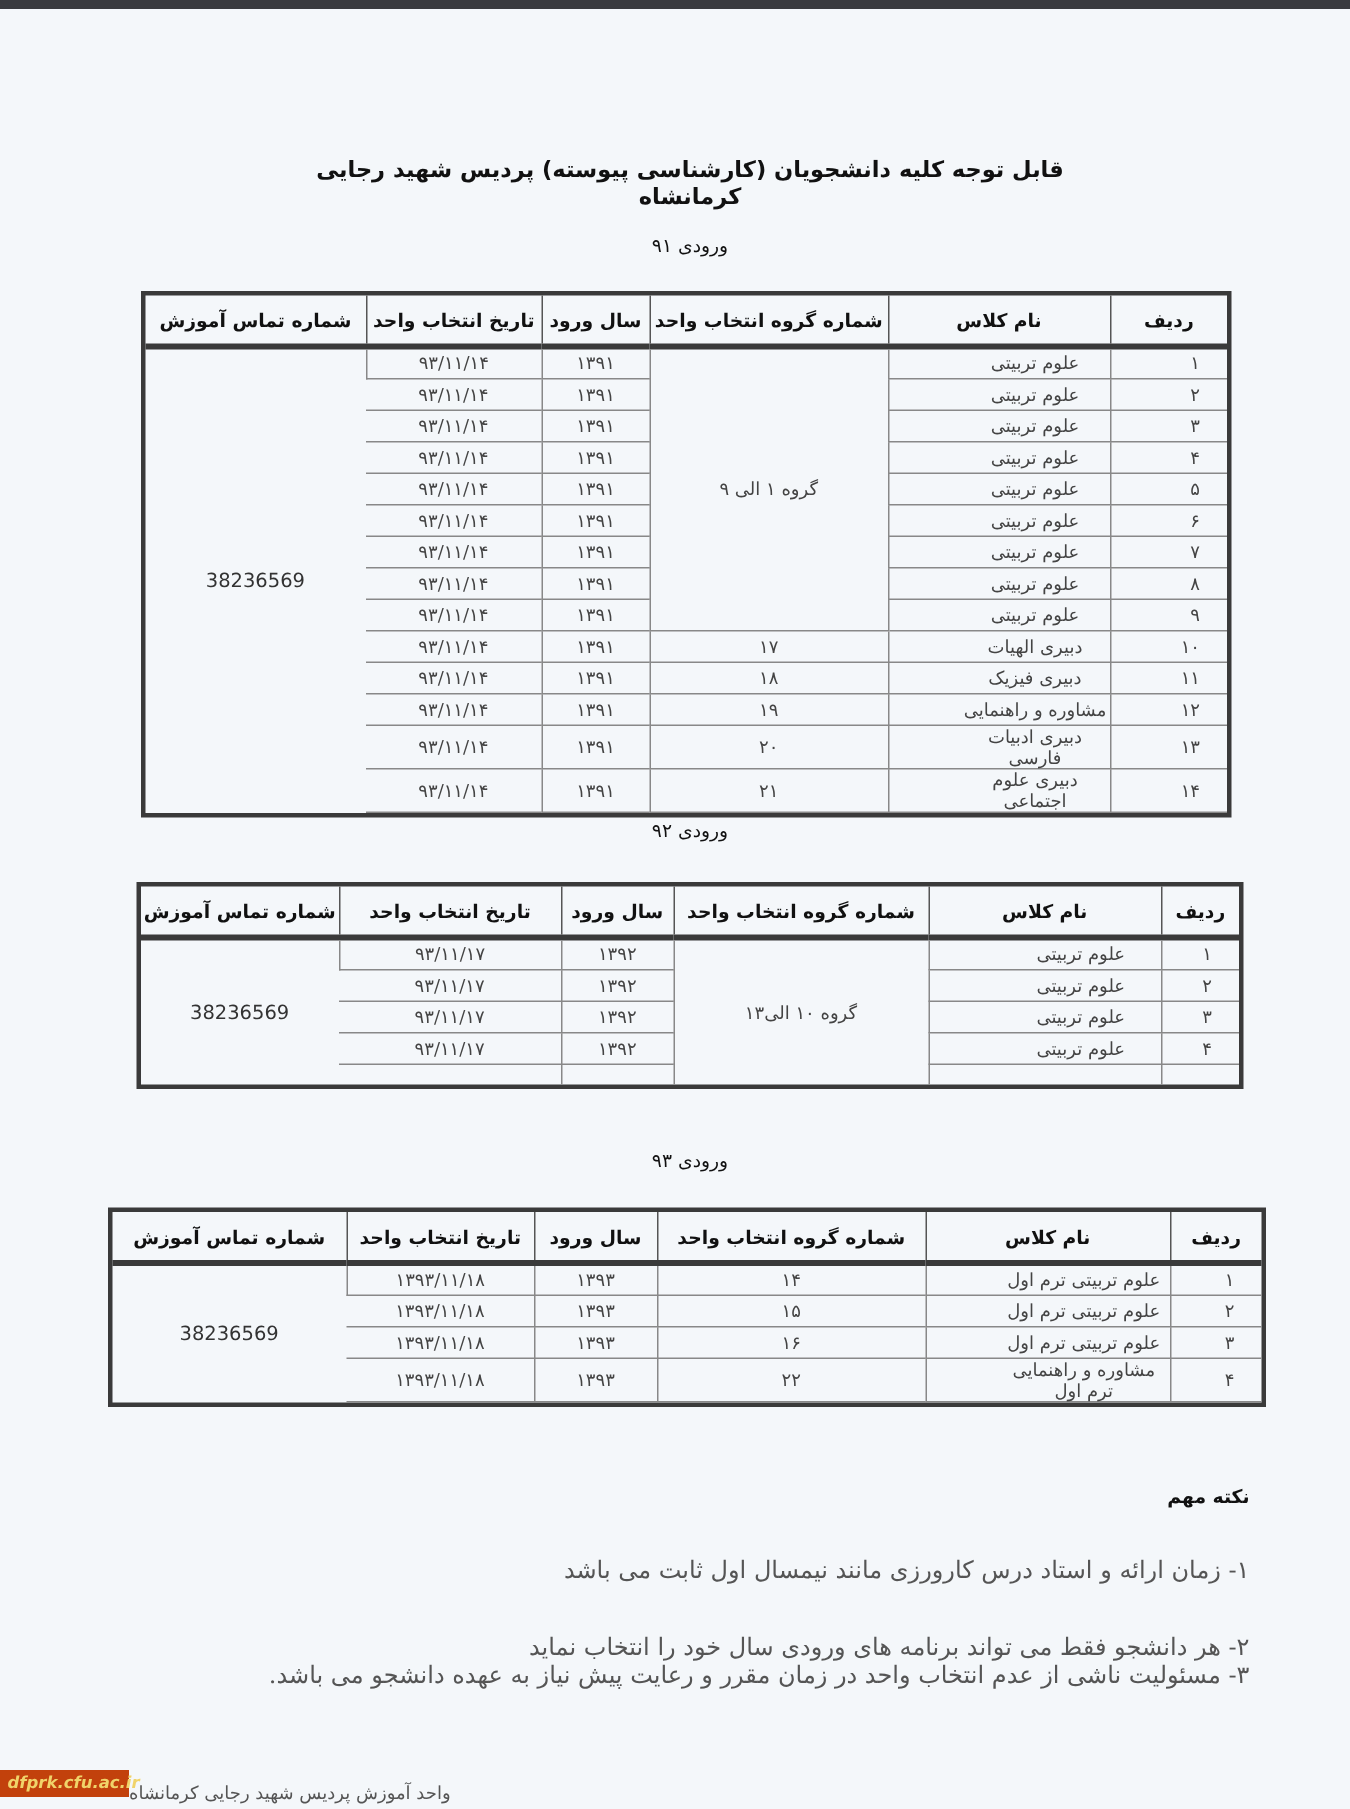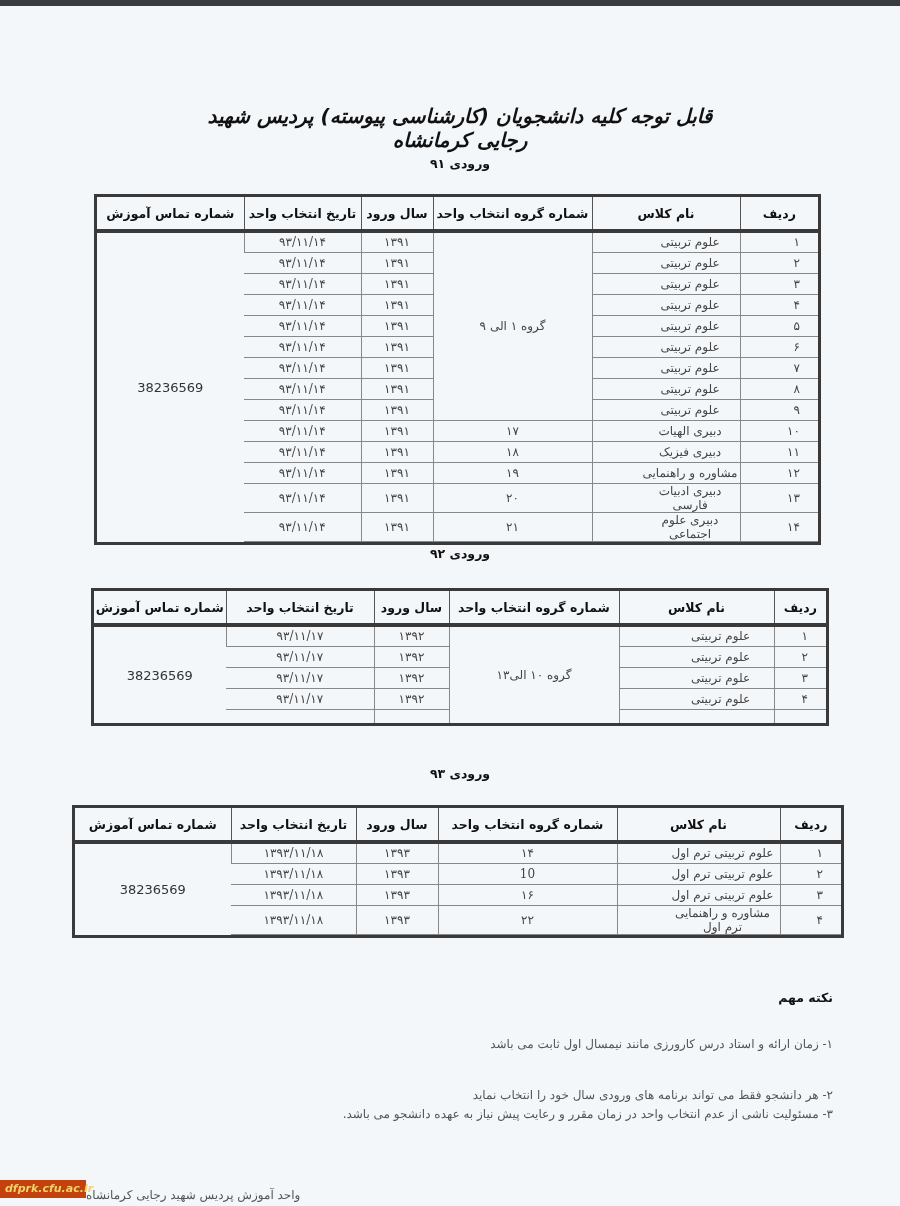--- a/index.html
+++ b/index.html
@@ -6,24 +6,24 @@
   html, body { width: 900px; height: 1206px; overflow: hidden; }
   body {
     background: #f4f7fa;
     font-family: "DejaVu Sans", sans-serif;
     color: #1a1a1a;
     position: relative;
   }
   .topbar { position: absolute; left: 0; top: 0; width: 900px; height: 6px; background: #3a3b3f; }
   .title {
     position: absolute; top: 104px; left: 200px; width: 520px; text-align: center;
-    direction: rtl; font-weight: bold; font-size: 20px; color: #111; font-style: italic;
+    direction: rtl; font-weight: bold; font-size: 15px; color: #111;
   }
   .section-label {
-    position: absolute; direction: rtl; font-weight: bold; font-size: 12.5px; color: #111; text-align: center;
+    position: absolute; direction: rtl; font-weight: normal; font-size: 12.5px; color: #111; text-align: center;
   }
   .tbl-wrap {
     position: absolute; border: 3px solid #3a3a3a; background: #f4f7fa;
   }
   table {
     width: 100%; border-collapse: collapse; direction: rtl;
     font-size: 12px; table-layout: fixed;
   }
   th {
     font-weight: bold; font-size: 12.5px; color: #111; height: 34px;
@@ -38,21 +38,21 @@
   td.noline { border-bottom: none; }
   td:last-child { border-left: none; }
   td.rownum { text-align: right; padding-right: 18px; }
   td.name { text-align: center; padding-left: 48px; }
   td.phone { font-family: "DejaVu Sans", sans-serif; font-size: 13px; color: #333; }
   .notes-title {
     position: absolute; top: 990px; right: 67px; direction: rtl;
     font-weight: bold; font-size: 12.5px; color: #111;
   }
   .note {
-    position: absolute; right: 67px; direction: rtl; font-size: 12px; color: #555;
+    position: absolute; right: 67px; direction: rtl; font-size: 16px; color: #555;
     font-family: "DejaVu Serif", serif;
   }
   .footer-text {
     position: absolute; top: 1188px; left: 86px; width: 240px; direction: rtl;
     font-size: 12px; color: #555; font-family: "DejaVu Serif", serif; text-align: left;
   }
   .watermark {
     position: absolute; left: 0; top: 1180px; width: 86px; height: 18px;
     background: #c2410c; color: #f0d36a; font-size: 11px; font-weight: bold; font-style: italic;
     padding-left: 5px; line-height: 18px;
@@ -267,21 +267,21 @@
           <td class="rownum">۱</td>
           <td class="name">علوم تربیتی ترم اول</td>
           <td>۱۴</td>
           <td>۱۳۹۳</td>
           <td>۱۳۹۳/۱۱/۱۸</td>
           <td class="phone noline" rowspan="4">38236569</td>
         </tr>
         <tr>
           <td class="rownum">۲</td>
           <td class="name">علوم تربیتی ترم اول</td>
-          <td>10</td>
+          <td>۱۵</td>
           <td>۱۳۹۳</td>
           <td>۱۳۹۳/۱۱/۱۸</td>
         </tr>
         <tr>
           <td class="rownum">۳</td>
           <td class="name">علوم تربیتی ترم اول</td>
           <td>۱۶</td>
           <td>۱۳۹۳</td>
           <td>۱۳۹۳/۱۱/۱۸</td>
         </tr>

